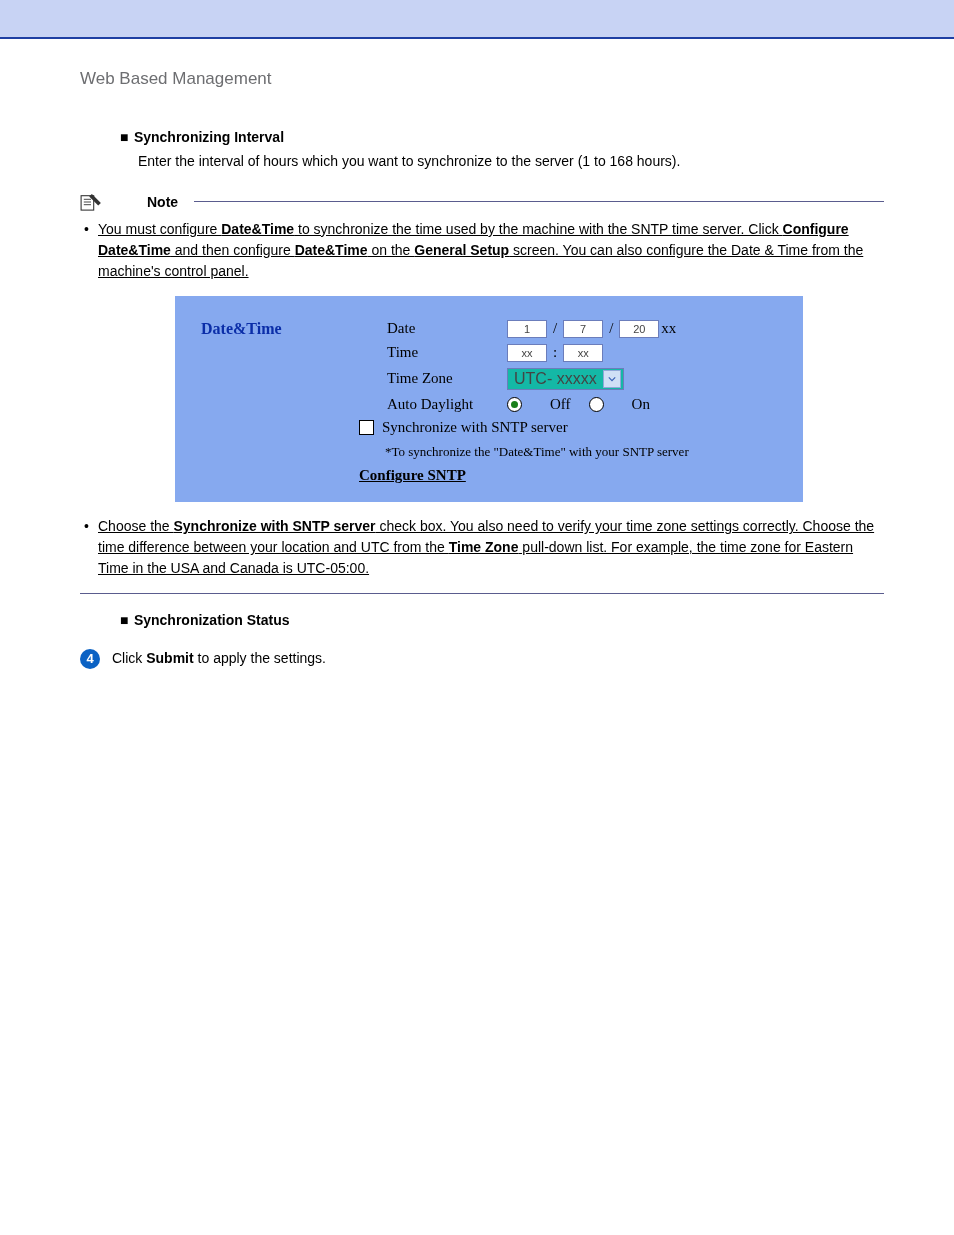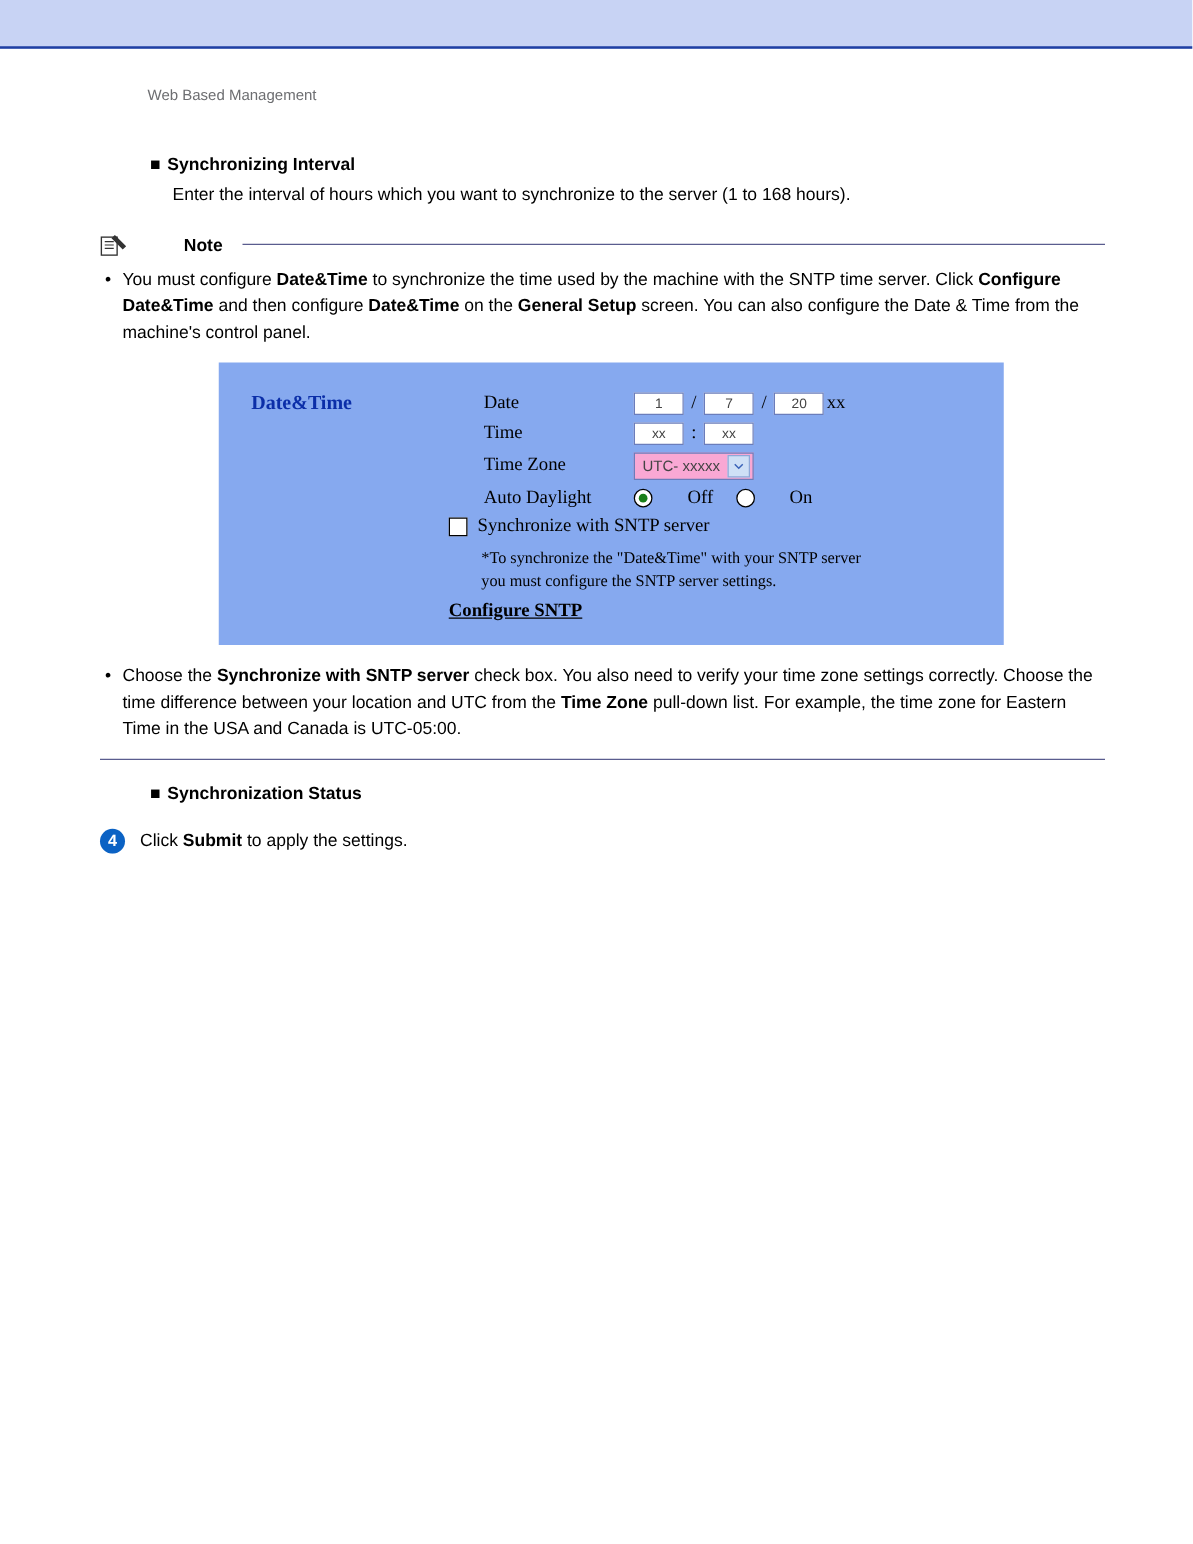--- a/index.html
+++ b/index.html
@@ -14,24 +14,23 @@
   .topbar {
     height: 37px;
     background: #c8d3f4;
     border-bottom: 2px solid #1f3fa3;
   }
   .page {
     padding: 30px 70px 0 80px;
     position: relative;
   }
   .running-head {
-    font-size: 12px;
+    font-size: 17px;
     color: #6d6e71;
     margin-bottom: 40px;
-    margin-left: 38px;
   }
   .sub-heading {
     margin-left: 40px;
     margin-bottom: 6px;
     font-size: 14px;
   }
   .sub-heading .bullet {
     display: inline-block;
     width: 10px;
     font-size: 14px;
@@ -58,20 +57,21 @@
   .note-label {
     font-weight: bold;
     margin-left: 2px;
     margin-right: 8px;
     padding-left: 43px;
   }
   .note-list {
     margin: 8px 0 14px 0;
     padding: 0 0 0 18px;
     list-style: none;
+    text-decoration: underline;
   }
   .note-list li {
     position: relative;
     line-height: 1.5;
     margin-bottom: 6px;
   }
   .note-list li::before {
     content: "•";
     position: absolute;
     left: -14px;
@@ -105,28 +105,28 @@
     height: 18px;
     font-family: Arial, sans-serif;
     font-size: 11px;
     text-align: center;
     color: #444;
     box-sizing: border-box;
   }
   .w40 { width: 40px; }
   .sep { margin: 0 6px; }
   .ss-select {
-    background: #f9a8d4;
+    background: #14b8a6;
     border: 1px solid #6b7dbb;
     height: 20px;
     display: inline-flex;
     align-items: center;
     padding: 0 2px 0 6px;
     font-family: Arial, sans-serif;
-    font-size: 12px;
+    font-size: 16px;
     color: #444;
   }
   .ss-select .dd {
     width: 16px;
     height: 16px;
     margin-left: 6px;
     background: #cfe0f6;
     border: 1px solid #8fa8d8;
     display: inline-flex;
     align-items: center;
@@ -269,21 +269,20 @@
       <span class="radio">
         <span class="circ"></span>
         <span>On</span>
       </span>
     </div>
     <div class="ss-row ss-indent">
       <span class="ss-check"></span>
       <span>Synchronize with SNTP server</span>
     </div>
     <div class="ss-hint">*To synchronize the "Date&amp;Time" with your SNTP server</div>
-    <div class="ss-hint">you must configure the SNTP server settings.</div>
     <a class="ss-link">Configure SNTP</a>
   </div>
 
   <ul class="note-list">
     <li>
       <span>Choose the </span><b>Synchronize with SNTP server</b><span> check box. You also need to verify your time zone settings correctly. Choose the time difference between your location and UTC from the </span><b>Time Zone</b><span> pull-down list. For example, the time zone for Eastern Time in the USA and Canada is UTC-05:00.</span>
     </li>
   </ul>
 
   <div class="note-end-rule"></div>

